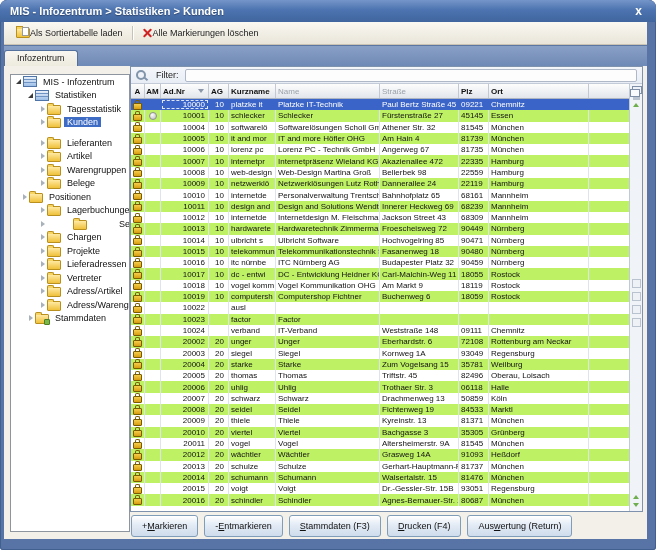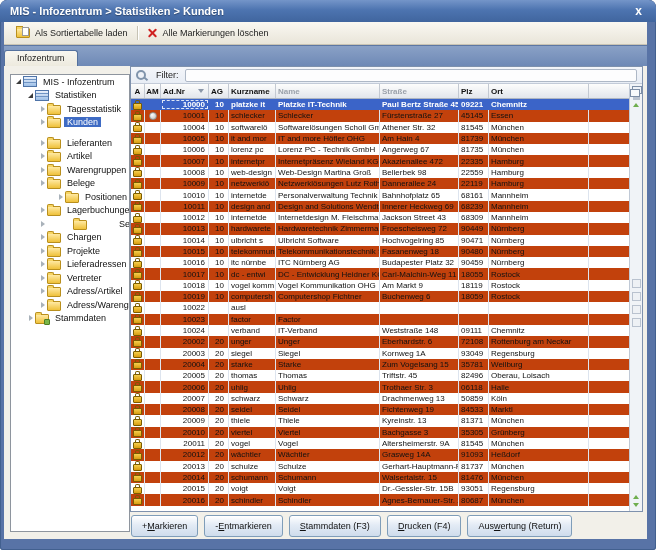--- a/index.html
+++ b/index.html
@@ -8,21 +8,21 @@
   
   .titlebar{position:absolute;top:0;left:0;right:0;height:22px;border-radius:7px 7px 0 0;
     background:linear-gradient(180deg,#7495c9 0%,#4d74b0 45%,#40659e 100%);
     display:flex;align-items:center;padding:0 10px;box-sizing:border-box;}
   .title-text{color:#fff;font-size:11px;font-weight:bold;text-shadow:0 1px 1px rgba(0,0,0,.35);flex:1;white-space:nowrap;overflow:hidden;}
   .close-x{color:#fff;font-size:12px;font-weight:bold;padding:0 4px;cursor:default;line-height:18px;}
   
   .bodyarea{position:absolute;top:22px;left:4px;right:9px;bottom:11px;background:#f2f0e9;display:flex;flex-direction:column;}
   
   .toolbar{height:23px;flex:none;background:linear-gradient(180deg,#faf8f2,#e9e5d9);border-bottom:1px solid #c9c4b4;display:flex;align-items:center;padding:0 6px;box-sizing:border-box;}
-  .tb-item{display:flex;align-items:center;gap:5px;padding:2px 6px;font-size:9px;color:#1c1c1c;white-space:nowrap;}
+  .tb-item{display:flex;align-items:center;padding:2px 6px;font-size:9px;color:#1c1c1c;white-space:nowrap;}
   .tb-sep{width:1px;height:14px;background:#c6c2b4;box-shadow:1px 0 0 #fff;margin:0 3px;flex:none;}
   
   .tabstrip{height:21px;flex:none;background:linear-gradient(180deg,#8aa1c6,#6e89b6);border-top:1px solid #5d77a3;display:flex;align-items:flex-end;padding-left:0;box-sizing:border-box;}
   .tab{background:linear-gradient(#f8f6f0,#edeade);border:1px solid #54719e;border-bottom:none;border-radius:3px 3px 0 0;padding:2px 12px 3px 12px;font-size:9px;color:#222;}
   
   .content{flex:1;display:flex;padding:0 4px 0 6px;box-sizing:border-box;min-height:0;}
   .tree-panel{width:118px;flex:none;background:#fff;border:1px solid #8e959e;margin:8px 0 7px 0;overflow:hidden;}
   .tree-item{display:flex;align-items:center;height:13.5px;font-size:9px;color:#111;white-space:nowrap;}
   .exp{flex:none;width:9px;display:flex;justify-content:center;}
   .exp-open{width:0;height:0;border-left:5px solid transparent;border-bottom:5px solid #3c3c3c;}
@@ -49,28 +49,28 @@
   
   .right-panel{flex:1;display:flex;flex-direction:column;min-width:0;}
   .grid-box{flex:1;border:1px solid #7e91ad;background:#fff;display:flex;flex-direction:column;min-height:0;}
   .filterbar{height:17px;flex:none;background:linear-gradient(180deg,#f4f6fa,#e8edf5);border-bottom:1px solid #c3cbd8;display:flex;align-items:center;padding:0 3px;box-sizing:border-box;}
   .filter-label{font-size:9px;color:#222;margin:0 6px 0 8px;}
   .filter-input{flex:1;height:11px;background:#fdfdfe;border:1px solid #aeb8c6;border-radius:2px;margin-right:2px;}
   .grid-lower{flex:1;display:flex;min-height:0;}
   .grid-main{flex:1;display:flex;flex-direction:column;min-width:0;}
   .hdr{height:14px;flex:none;display:flex;background:linear-gradient(180deg,#fdfdfc,#e2e6ec);border-bottom:1px solid #aeb6c2;}
   .hcell{box-sizing:border-box;border-right:1px solid #c3c9d2;font-size:8px;font-weight:bold;color:#111;display:flex;align-items:center;padding:0 2px;white-space:nowrap;overflow:hidden;}
-  .hcell.muted{color:#9aa1ab;font-weight:bold;}
+  .hcell.muted{color:#9aa1ab;font-weight:normal;}
   .sort-down{width:0;height:0;border-left:3px solid transparent;border-right:3px solid transparent;border-top:4px solid #8b97a8;margin-left:auto;margin-right:1px;flex:none;}
   .rows{flex:1;overflow:hidden;}
   .trow{display:flex;height:11.3px;background:#fff;}
-  .trow.alt{background:#c2410c;}
+  .trow.alt{background:#bef264;}
   .trow.sel{background:#3b64c8;color:#fff;}
   .tcell{box-sizing:border-box;border-right:1px solid #dde4ee;font-size:8px;color:#111;display:flex;align-items:center;padding:0 2px;white-space:nowrap;overflow:hidden;}
-  .trow.sel .tcell{color:#fff;border-right-color:#3b64c8;font-weight:bold;}
+  .trow.sel .tcell{color:#fff;border-right-color:#3b64c8;}
   .focus-cell{outline:1px dashed #dfe7f6;outline-offset:-2px;}
   .c-a{width:14px;justify-content:center;}
   .c-am{width:16px;justify-content:center;}
   .c-adnr{width:48px;justify-content:flex-end;padding-right:3px;}
   .c-ag{width:20px;justify-content:flex-end;padding-right:4px;}
   .c-kurzname{width:47px;}
   .c-name{width:104px;}
   .c-strasse{width:79px;}
   .c-plz{width:30px;}
   .c-ort{width:100px;}
@@ -174,21 +174,21 @@
             <span class="ico ico-folder"></span>
             <span class="tlabel">Warengruppen</span>
           </div>
           <div class="tree-item" style="padding-left: 27px;">
             <span class="exp">
               <span class="exp-closed"></span>
             </span>
             <span class="ico ico-folder"></span>
             <span class="tlabel">Belege</span>
           </div>
-          <div class="tree-item" style="padding-left: 9px; margin-left: 36px;">
+          <div class="tree-item" style="padding-left: 9px;">
             <span class="exp">
               <span class="exp-closed"></span>
             </span>
             <span class="ico ico-folder"></span>
             <span class="tlabel">Positionen</span>
           </div>
           <div class="tree-item" style="padding-left: 27px;">
             <span class="exp">
               <span class="exp-closed"></span>
             </span>
@@ -411,21 +411,21 @@
                     <div class="tcell c-filler"></div>
                   </div>
                   <div class="trow">
                     <div class="tcell c-a">
                       <span class="lock"></span>
                     </div>
                     <div class="tcell c-am"></div>
                     <div class="tcell c-adnr">10010</div>
                     <div class="tcell c-ag">10</div>
                     <div class="tcell c-kurzname">internetde</div>
-                    <div class="tcell c-name">Personalverwaltung Technik</div>
+                    <div class="tcell c-name">Personalverwaltung Trentsch</div>
                     <div class="tcell c-strasse">Bahnhofplatz 65</div>
                     <div class="tcell c-plz">68161</div>
                     <div class="tcell c-ort">Mannheim</div>
                     <div class="tcell c-filler"></div>
                   </div>
                   <div class="trow alt">
                     <div class="tcell c-a">
                       <span class="lock"></span>
                     </div>
                     <div class="tcell c-am"></div>

